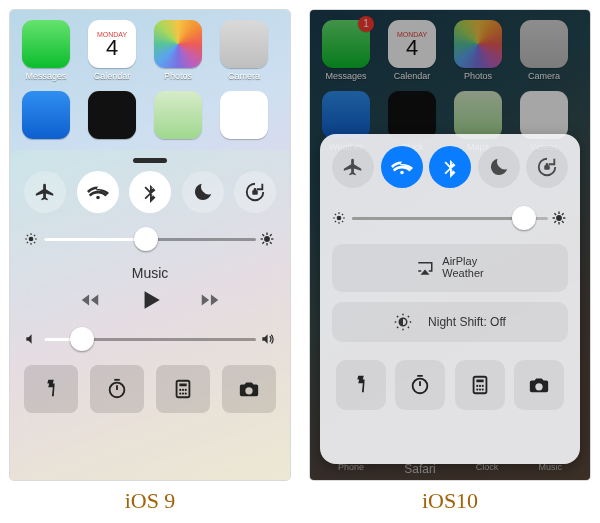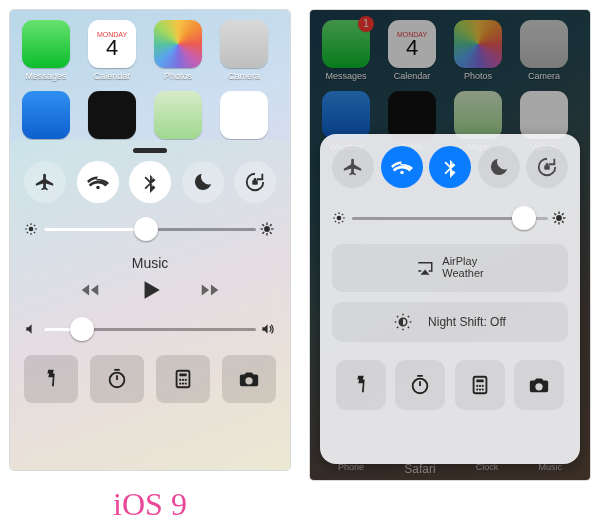--- a/index.html
+++ b/index.html
@@ -57,21 +57,21 @@
   .toggle10.on { background:#0a7cff; color:#fff; }
   .seg10 { display:flex; gap:8px; margin:10px 0; }
   .seg10 .cell { flex:1; height:48px; border-radius:10px; background:rgba(0,0,0,.05); display:flex; align-items:center; justify-content:center; gap:8px; font-size:11px; color:#333; }
   .seg10 .cell .ic { font-size:16px; }
   .seg10 .cell .txt { display:flex; flex-direction:column; line-height:1.05;}
   .seg10 .cell.airdrop .ic{ color:#0a7cff; }
   .ns10 { height:40px; border-radius:10px; background:rgba(0,0,0,.05); display:flex; align-items:center; justify-content:center; gap:16px; font-size:12px; color:#333; margin-bottom:18px;}
   .short10 { display:flex; justify-content:space-between; padding:0 4px;}
   .short10 .sq { width:50px; height:50px; border-radius:10px; background:rgba(0,0,0,.06); display:flex; align-items:center; justify-content:center; color:#222; font-size:22px;}
 
-  .caption { font-family: Georgia, "Times New Roman", serif; font-size:32px; color:#ec4899; margin-top:16px; }
+  .caption { font-family: Georgia, "Times New Roman", serif; font-size:22px; color:#a16207; margin-top:8px; }
 
   svg { display:block; }
   .icon { width:22px; height:22px; }
   .icon-sm { width:14px; height:14px; }
 </style>
 </head>
 <body>
 
 <svg width="0" height="0" style="position:absolute">
   <symbol id="i-airplane" viewBox="0 0 24 24">
@@ -449,14 +449,15 @@
               </svg>
             </div>
           <div class="sq">
               <svg class="icon">
                 <use href="#i-cam"></use>
               </svg>
             </div>
         </div>
       </div>
     </div>
+    <div class="caption">iOS10</div>
   </div>
 </div>
 
 </body></html>

